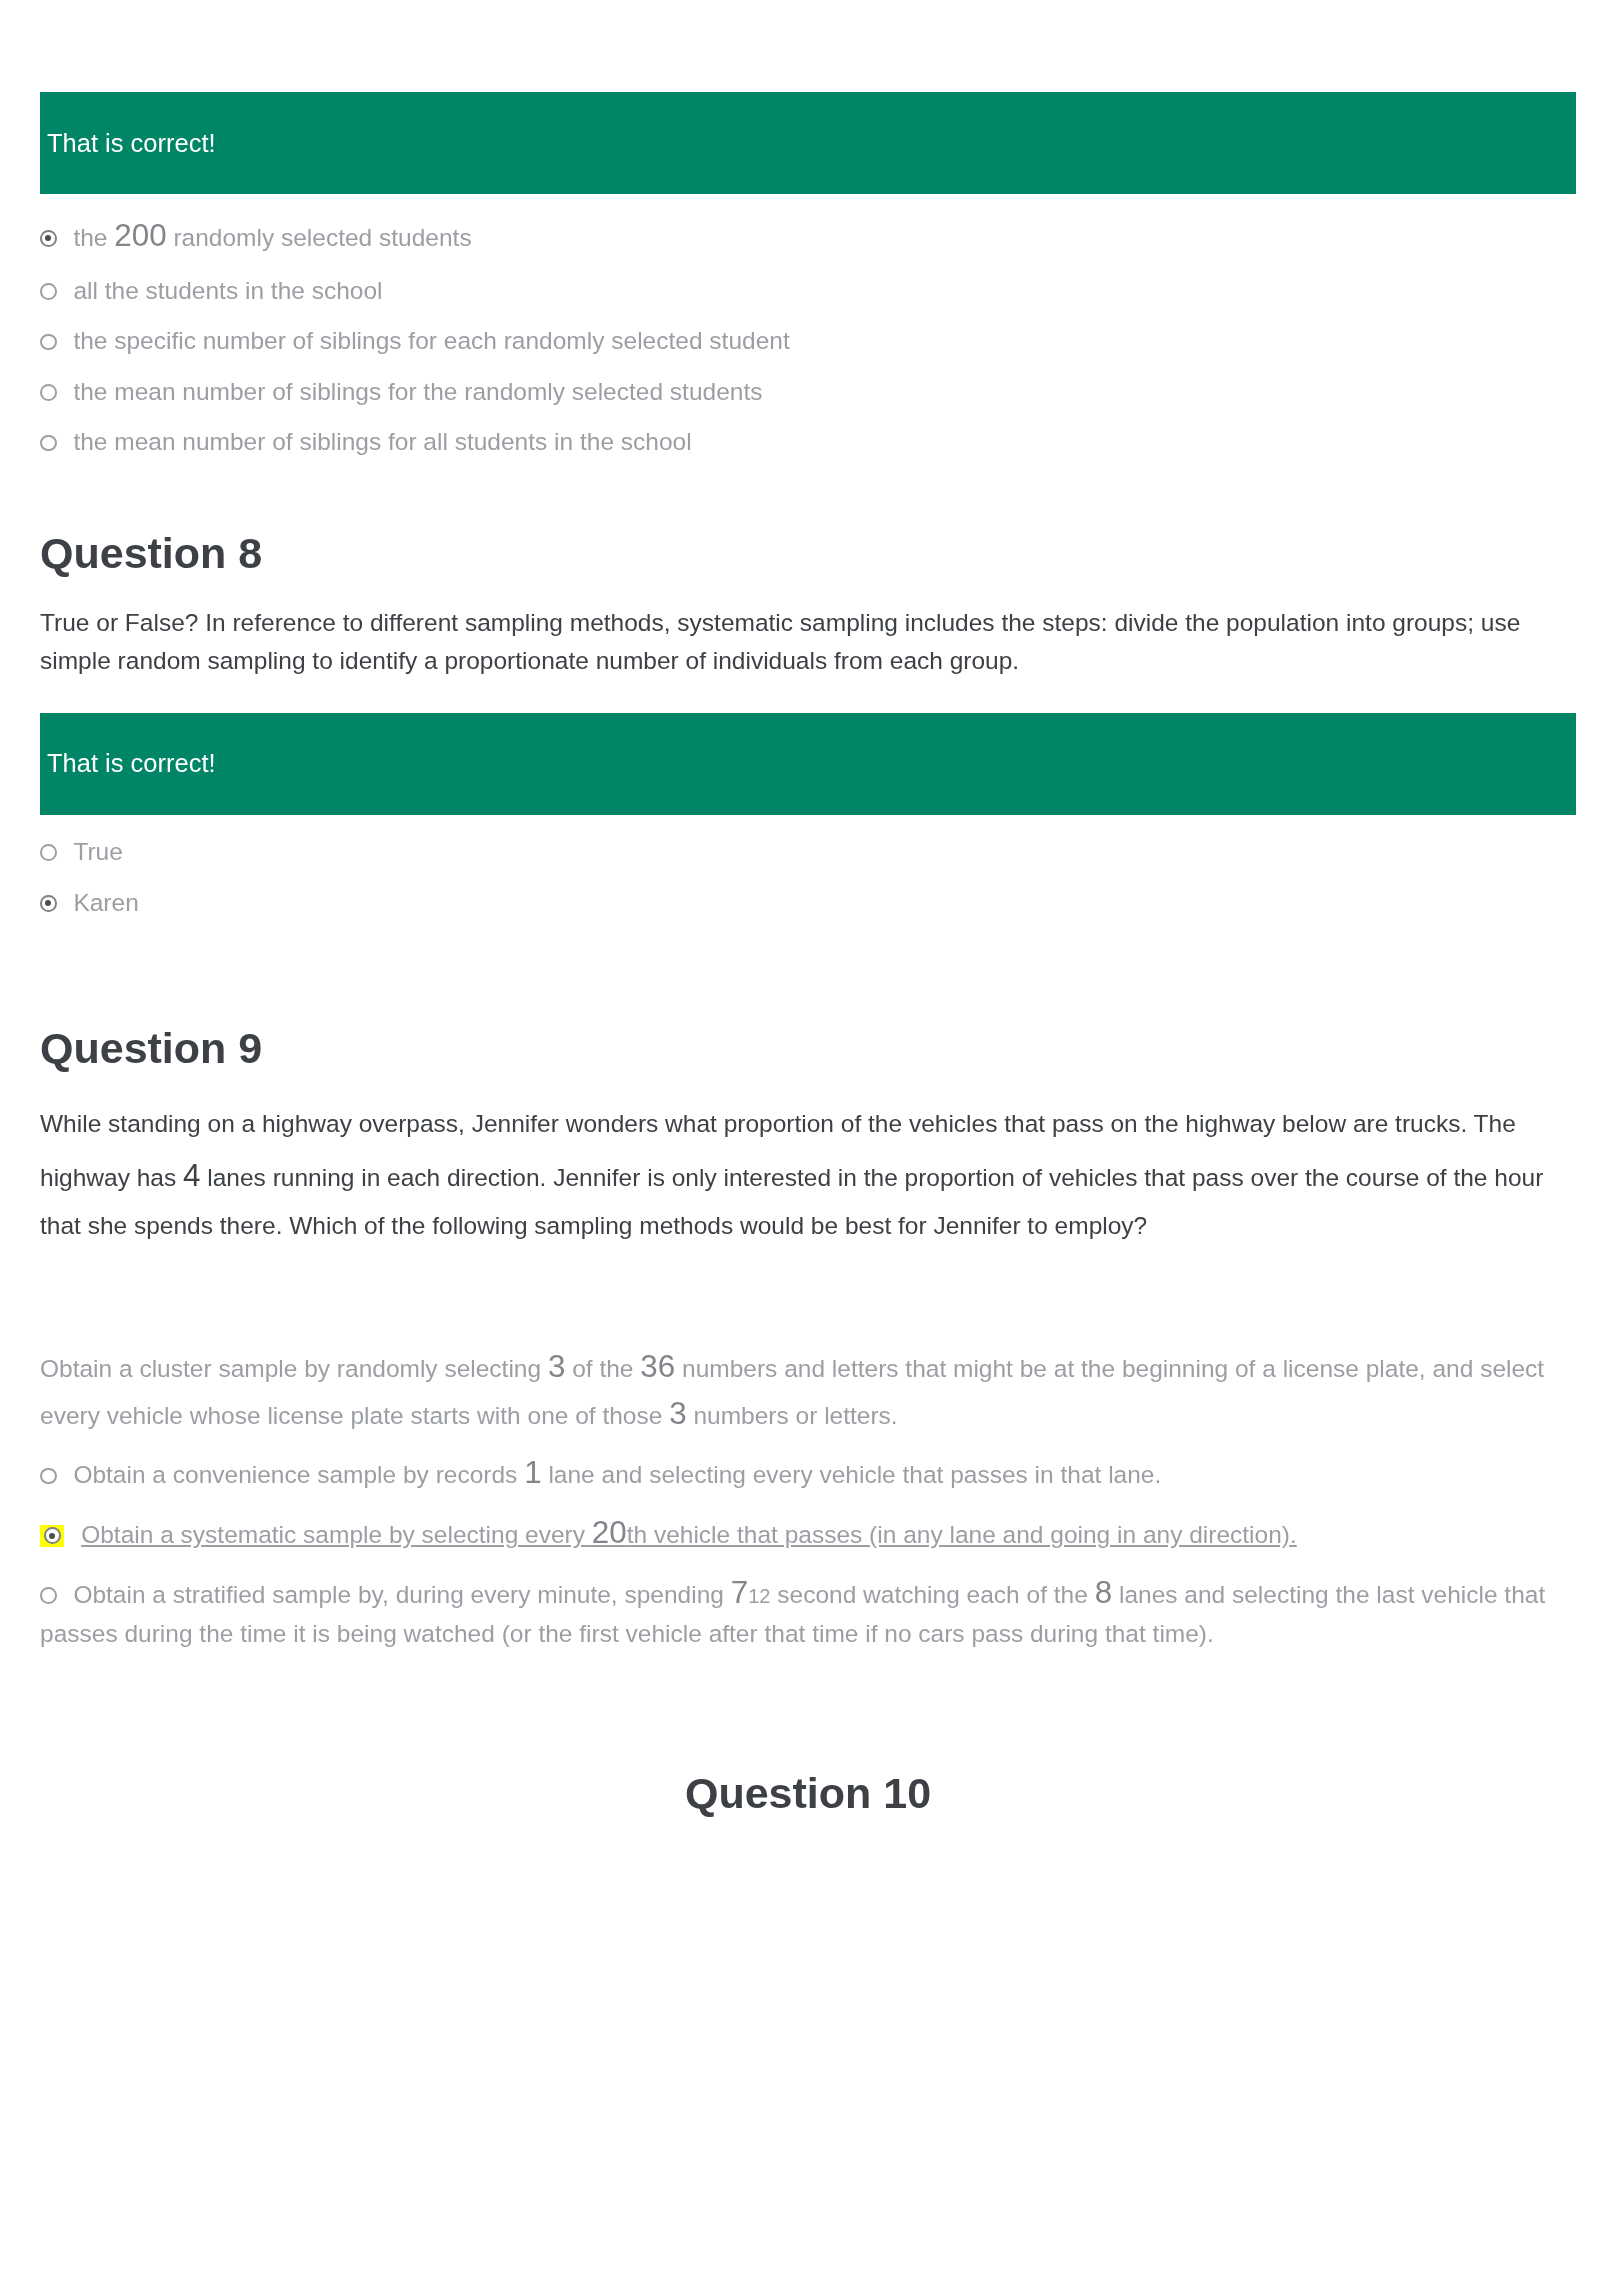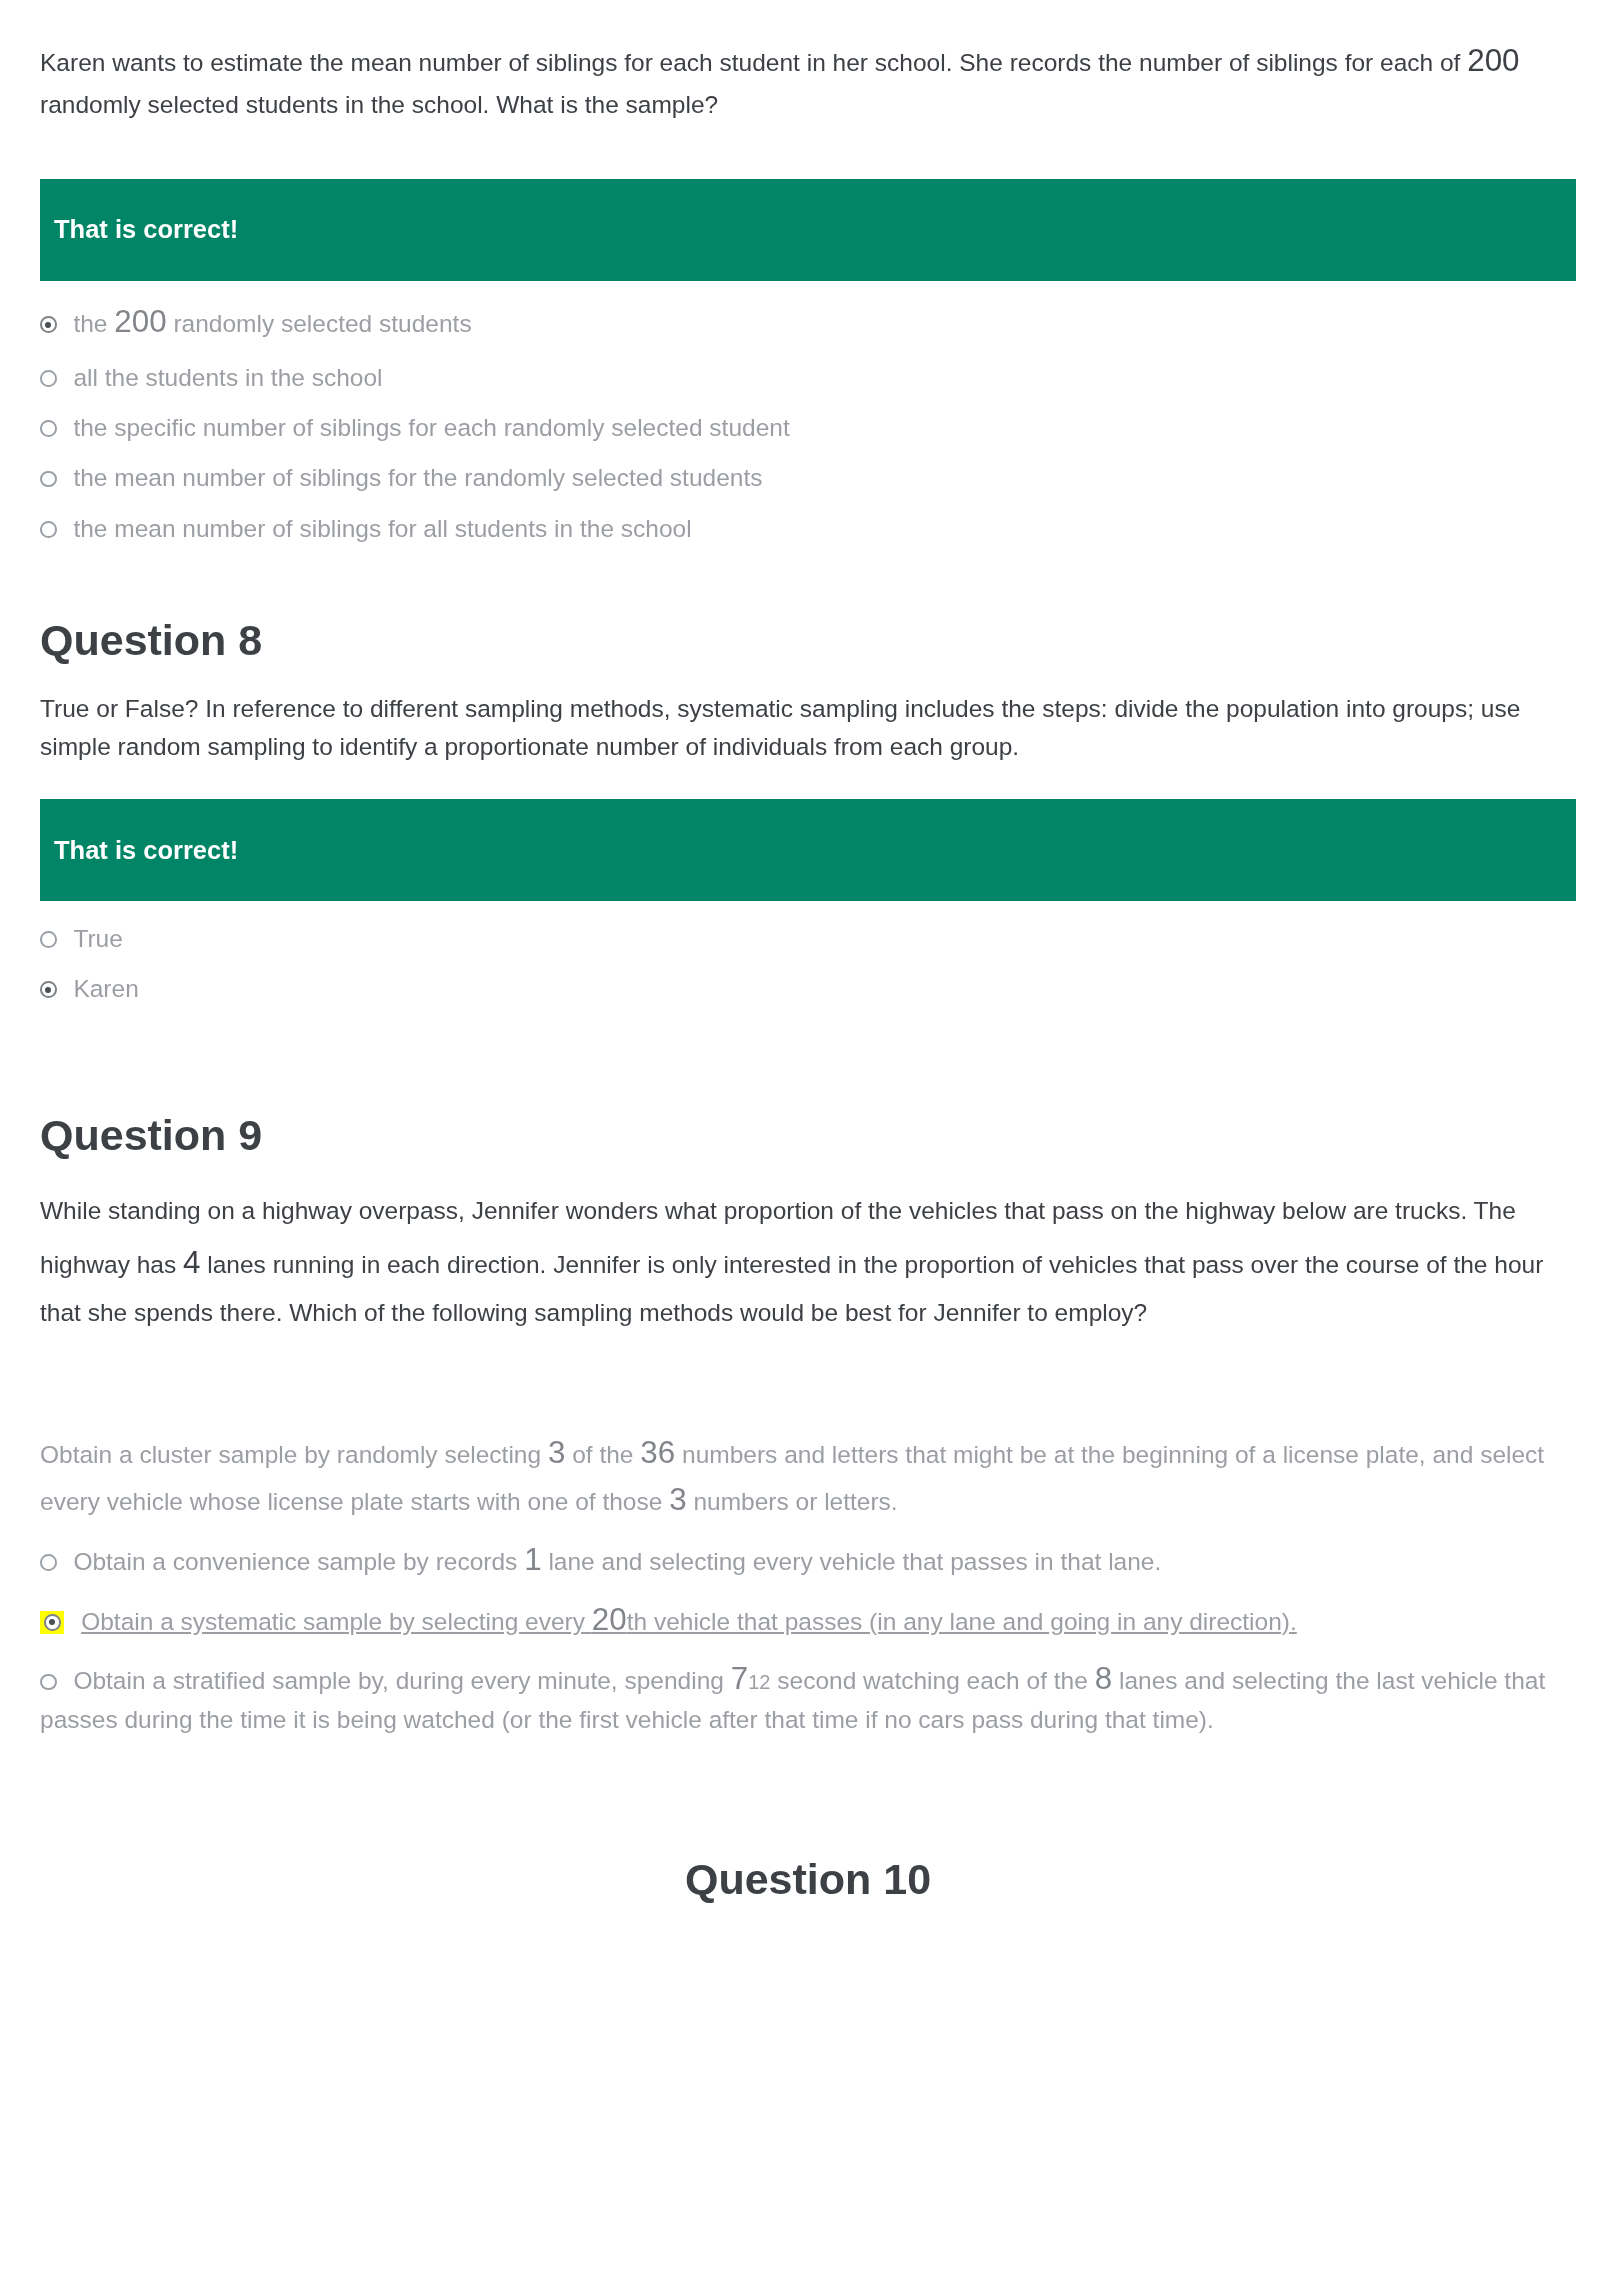--- a/index.html
+++ b/index.html
@@ -29,23 +29,23 @@
 
   .banner{
     background:var(--green);
     min-height:102px;
     display:flex;
     align-items:center;
     margin:55px 0 21.6px 0;
   }
   .banner .banner-text{
     color:#ffffff;
-    font-weight:bold;
+    font-weight:normal;
     font-size:25.5px;
-    padding-left:14px;
+    padding-left:7px;
   }
   .banner2{margin-top:33px;}
 
   ul.options{list-style:none;margin:11.8px 0 0 0;padding:0;}
   ul.options li{
     font-size:24.5px;
     color:var(--gray);
     line-height:1.3;
     margin:0 0 18.6px 0;
   }
@@ -95,21 +95,20 @@
   .seg-math{font-size:1.28em;}
   .question-text .seg-math{color:inherit;}
   .option .seg-math{color:var(--graynum);}
   .seg-frac{font-size:0.82em;}
 </style>
 </head>
 <body>
 
 <main class="page">
 
-  <p class="question-text"><span class="seg-text">Karen wants to estimate the mean number of siblings for each student in her school. She records the number of siblings for each of </span><span class="seg-math">200</span><span class="seg-text"> randomly selected students in the school. What is the sample?</span></p>
 
   <div class="banner">
     <span class="banner-text">That is correct!</span>
   </div>
 
   <ul class="options">
     <li class="option selected">
       <span class="radio-wrap"><span class="radio"></span></span><span class="opt-text"><span class="seg-text">the </span><span class="seg-math">200</span><span class="seg-text"> randomly selected students</span></span>
     </li>
     <li class="option">

